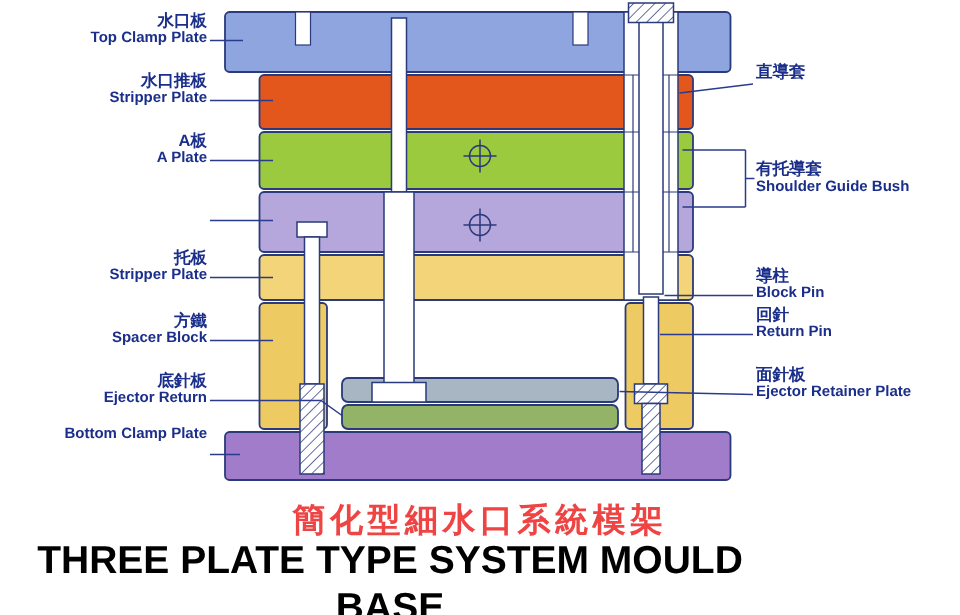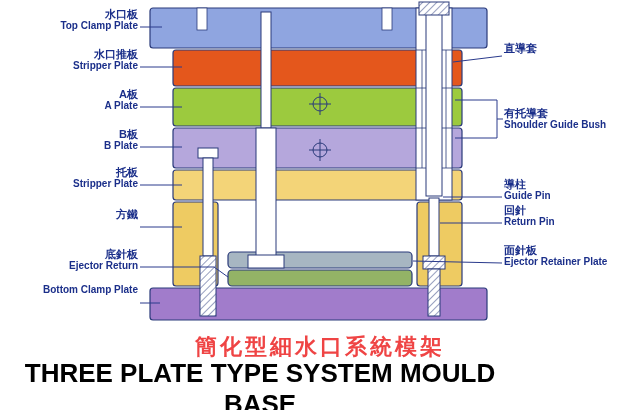--- a/index.html
+++ b/index.html
@@ -110,49 +110,46 @@
     <div class="en">Stripper Plate</div>
   </div>
   <div class="lbl lbl-left" style="top:8px">
     <div class="zh">水口板</div>
     <div class="en">Top Clamp Plate</div>
   </div>
   <div class="lbl lbl-left" style="top:88px">
     <div class="zh">A板</div>
     <div class="en">A Plate</div>
   </div>
-  <div class="lbl lbl-left" style="top:128px">
-    <div class="zh">B板</div>
-    <div class="en">B Plate</div>
-  </div>
   <div class="lbl lbl-left" style="top:166px">
     <div class="zh">托板</div>
     <div class="en">Stripper Plate</div>
   </div>
   <div class="lbl lbl-left" style="top:208px">
     <div class="zh">方鐵</div>
+    <div class="en">Spacer Block</div>
   </div>
   <div class="lbl lbl-left" style="top:248px">
     <div class="zh">底針板</div>
     <div class="en">Ejector Return</div>
   </div>
   <div class="lbl lbl-left" style="top:284px">
     <div class="en">Bottom Clamp Plate</div>
   </div>
 
   <div class="lbl lbl-right" style="top:42px">
     <div class="zh">直導套</div>
   </div>
   <div class="lbl lbl-right" style="top:107px">
     <div class="zh">有托導套</div>
     <div class="en">Shoulder Guide Bush</div>
   </div>
   <div class="lbl lbl-right" style="top:178px">
     <div class="zh">導柱</div>
-    <div class="en">Guide Pin</div>
+    <div class="en">Block Pin</div>
   </div>
   <div class="lbl lbl-right" style="top:244px">
     <div class="zh">面針板</div>
     <div class="en">Ejector Retainer Plate</div>
   </div>
   <div class="lbl lbl-right" style="top:204px">
     <div class="zh">回針</div>
     <div class="en">Return Pin</div>
   </div>
 

